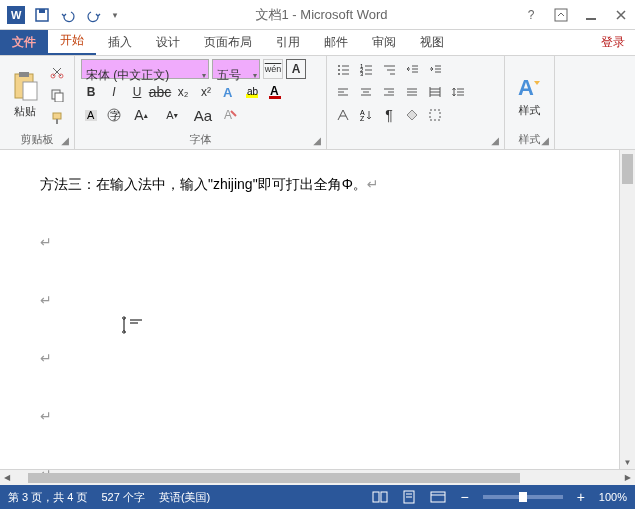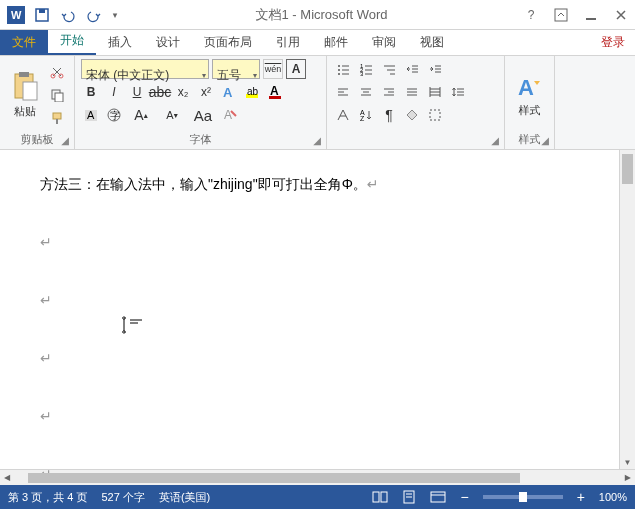--- a/index.html
+++ b/index.html
@@ -5,35 +5,35 @@
 *{box-sizing:border-box;margin:0;padding:0;font-family:"Microsoft YaHei","Segoe UI",sans-serif;}
 body{width:635px;height:511px;background:#fff;overflow:hidden;font-size:12px;color:#333;position:relative;}
 .titlebar{height:30px;background:#fff;border-bottom:1px solid #d4d4d4;display:flex;align-items:center;padding:0 4px;}
 .qat{display:flex;align-items:center;gap:2px;}
 .qat-item{width:24px;height:24px;display:flex;align-items:center;justify-content:center;}
 .title-text{flex:1;text-align:center;color:#666;font-size:13px;}
 .win-controls{display:flex;gap:10px;align-items:center;}
 .win-btn{width:20px;height:20px;display:flex;align-items:center;justify-content:center;color:#666;}
 .tabs{height:26px;background:#fff;display:flex;align-items:flex-end;border-bottom:1px solid #d4d4d4;}
 .tab{padding:4px 12px;font-size:12px;color:#444;cursor:default;}
-.tab.file{background:#2b579a;color:#eab308;}
-.tab.active{color:#0f766e;border-bottom:2px solid #2b579a;}
+.tab.file{background:#2b579a;color:#fca5a5;font-weight:bold;}
+.tab.active{color:#c2410c;border-bottom:2px solid #2b579a;}
 .signin{margin-left:auto;padding:4px 10px;color:#b91c1c;}
 .ribbon{height:94px;background:#f5f6f7;display:flex;border-bottom:1px solid #d4d4d4;}
 .group{border-right:1px solid #d4d4d4;padding:3px 6px 2px;display:flex;flex-direction:column;position:relative;}
 .group-body{flex:1;display:flex;gap:3px;}
 .group-label{text-align:center;font-size:11px;color:#666;padding-top:2px;}
 .launcher{position:absolute;right:3px;bottom:3px;width:12px;height:12px;font-size:10px;color:#888;display:flex;align-items:center;justify-content:center;}
 .big-btn{display:flex;flex-direction:column;align-items:center;justify-content:center;width:38px;gap:2px;}
 .big-btn-label{font-size:11px;}
 .col{display:flex;flex-direction:column;gap:3px;justify-content:center;}
 .row{display:flex;gap:3px;align-items:center;}
 .tiny-btn{width:20px;height:20px;display:flex;align-items:center;justify-content:center;font-size:12px;}
 .wide-btn{width:28px;height:20px;display:flex;align-items:center;justify-content:center;font-size:15px;}
-.combo{height:20px;border:1px solid #ababab;background:#fef9c3;display:flex;align-items:center;padding:12px 2px 0 4px;font-size:12px;}
+.combo{height:20px;border:1px solid #ababab;background:#f0abfc;display:flex;align-items:center;padding:12px 2px 0 4px;font-size:12px;}
 .combo .dd{margin-left:auto;font-size:8px;color:#666;}
 .document-area{position:relative;height:319px;background:#fff;display:flex;}
 .page{flex:1;padding:20px 40px;font-size:14px;font-family:SimSun,serif;color:#000;line-height:2;}
 .page p{margin-bottom:30px;}
 .para-mark{color:#999;}
 .vscroll{width:16px;background:#f0f0f0;border-left:1px solid #d4d4d4;position:relative;}
 .vscroll .thumb{position:absolute;left:2px;right:2px;top:4px;height:30px;background:#c0c0c0;}
 .vscroll .arrow{position:absolute;left:0;right:0;height:14px;display:flex;align-items:center;justify-content:center;font-size:8px;color:#666;}
 .hscroll{height:16px;background:#f0f0f0;border-top:1px solid #d4d4d4;display:flex;align-items:center;}
 .hscroll .track{flex:1;margin:0 14px;height:10px;position:relative;}

